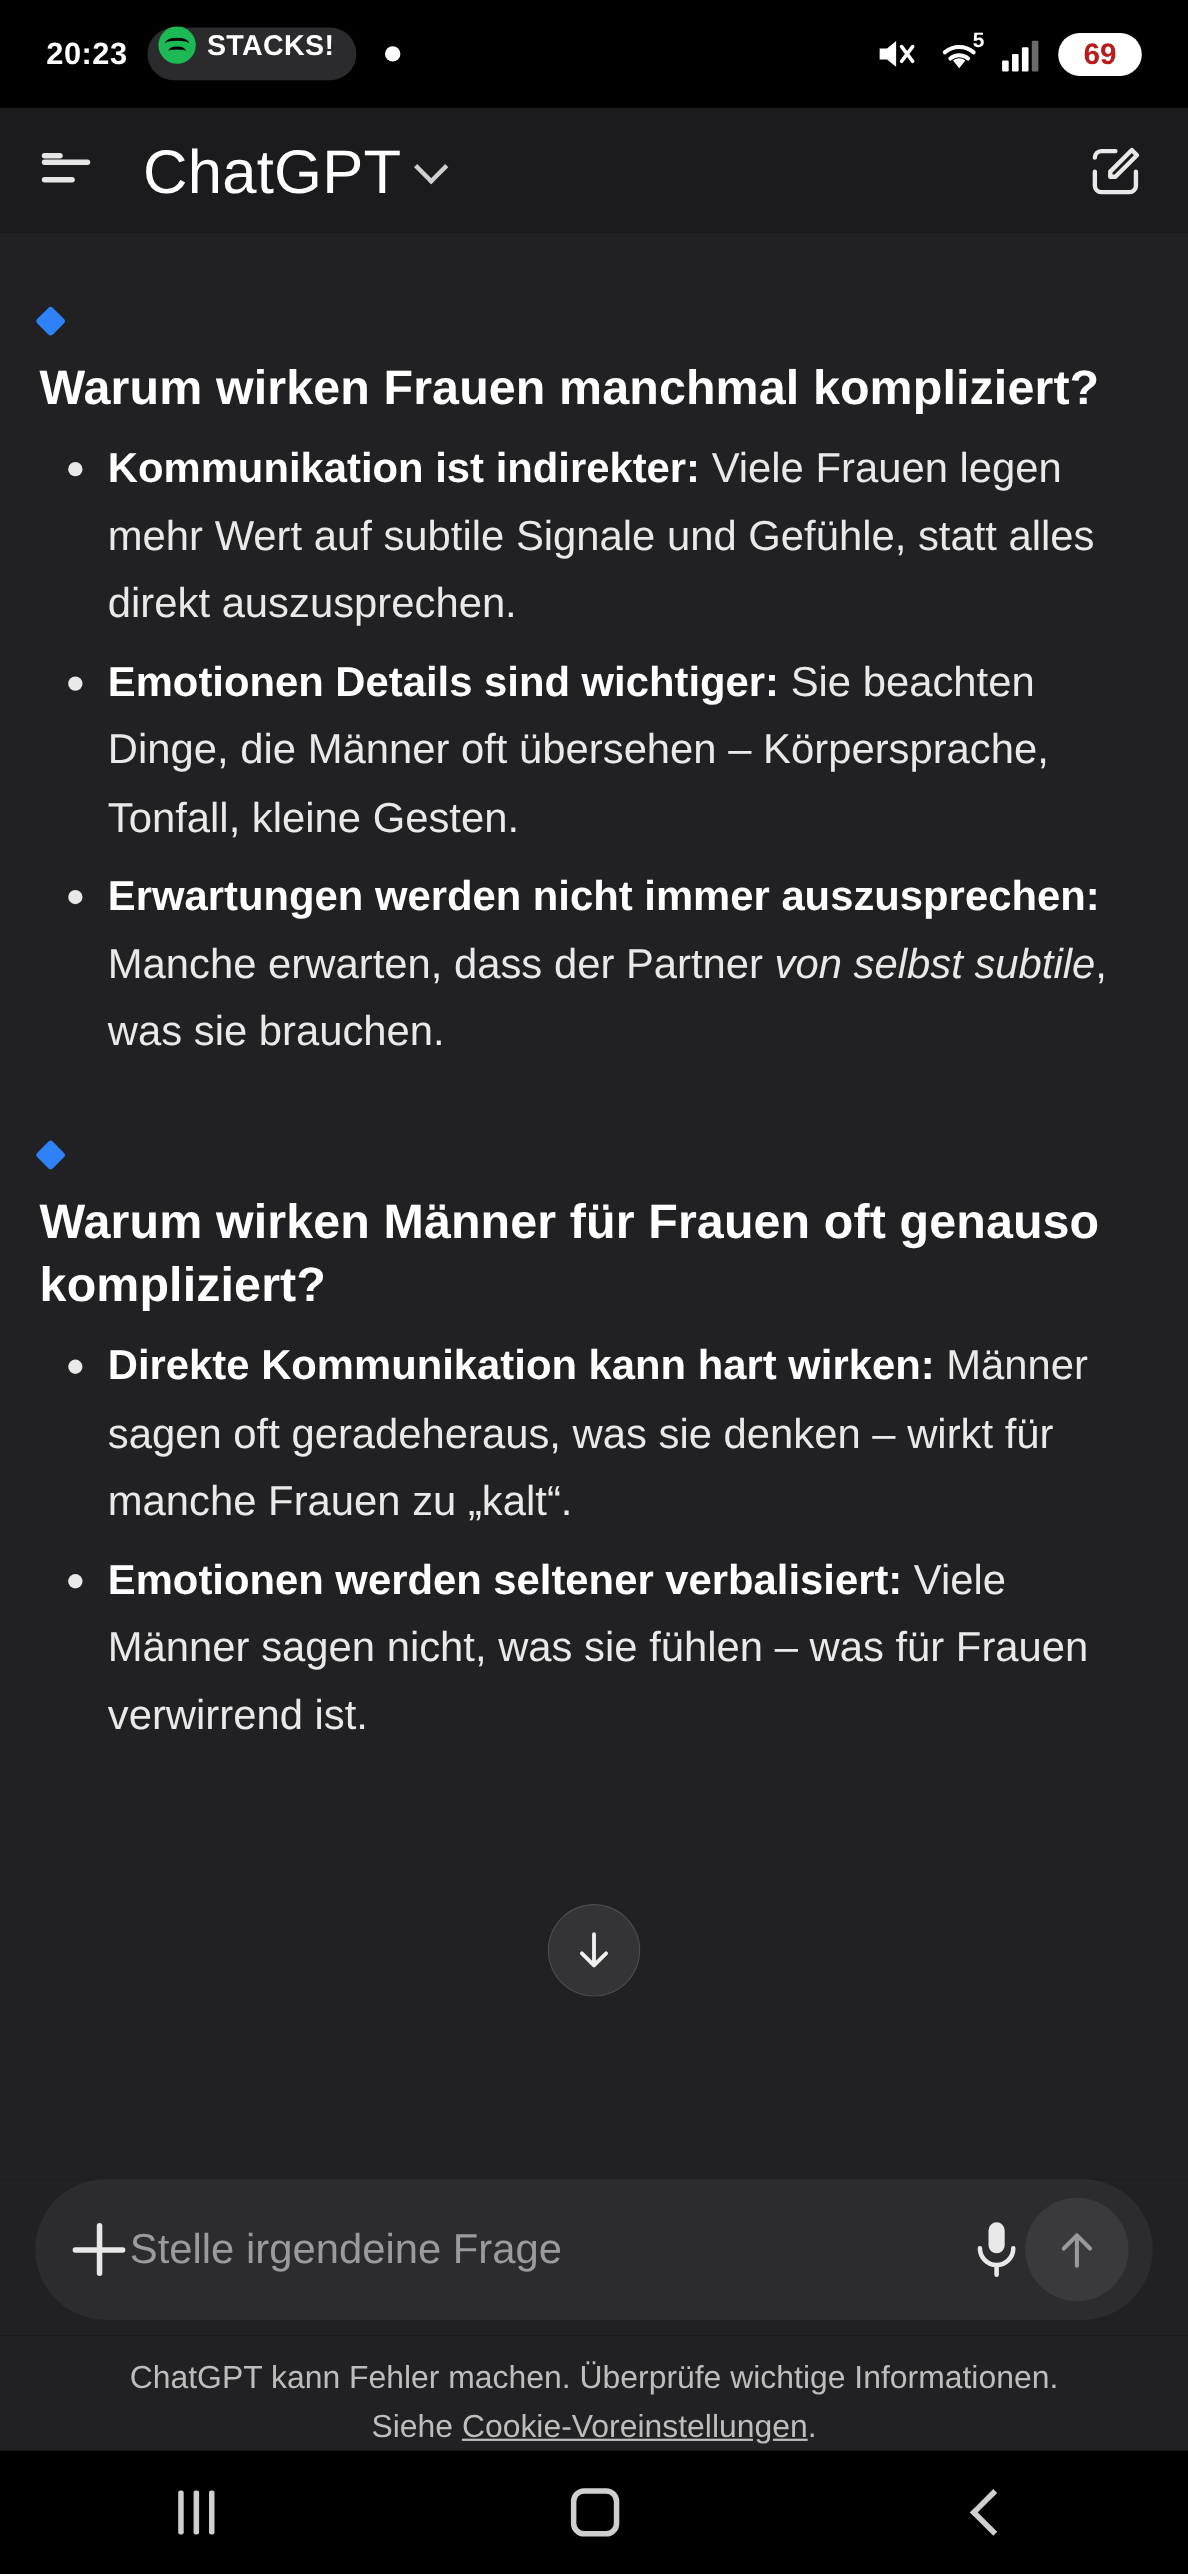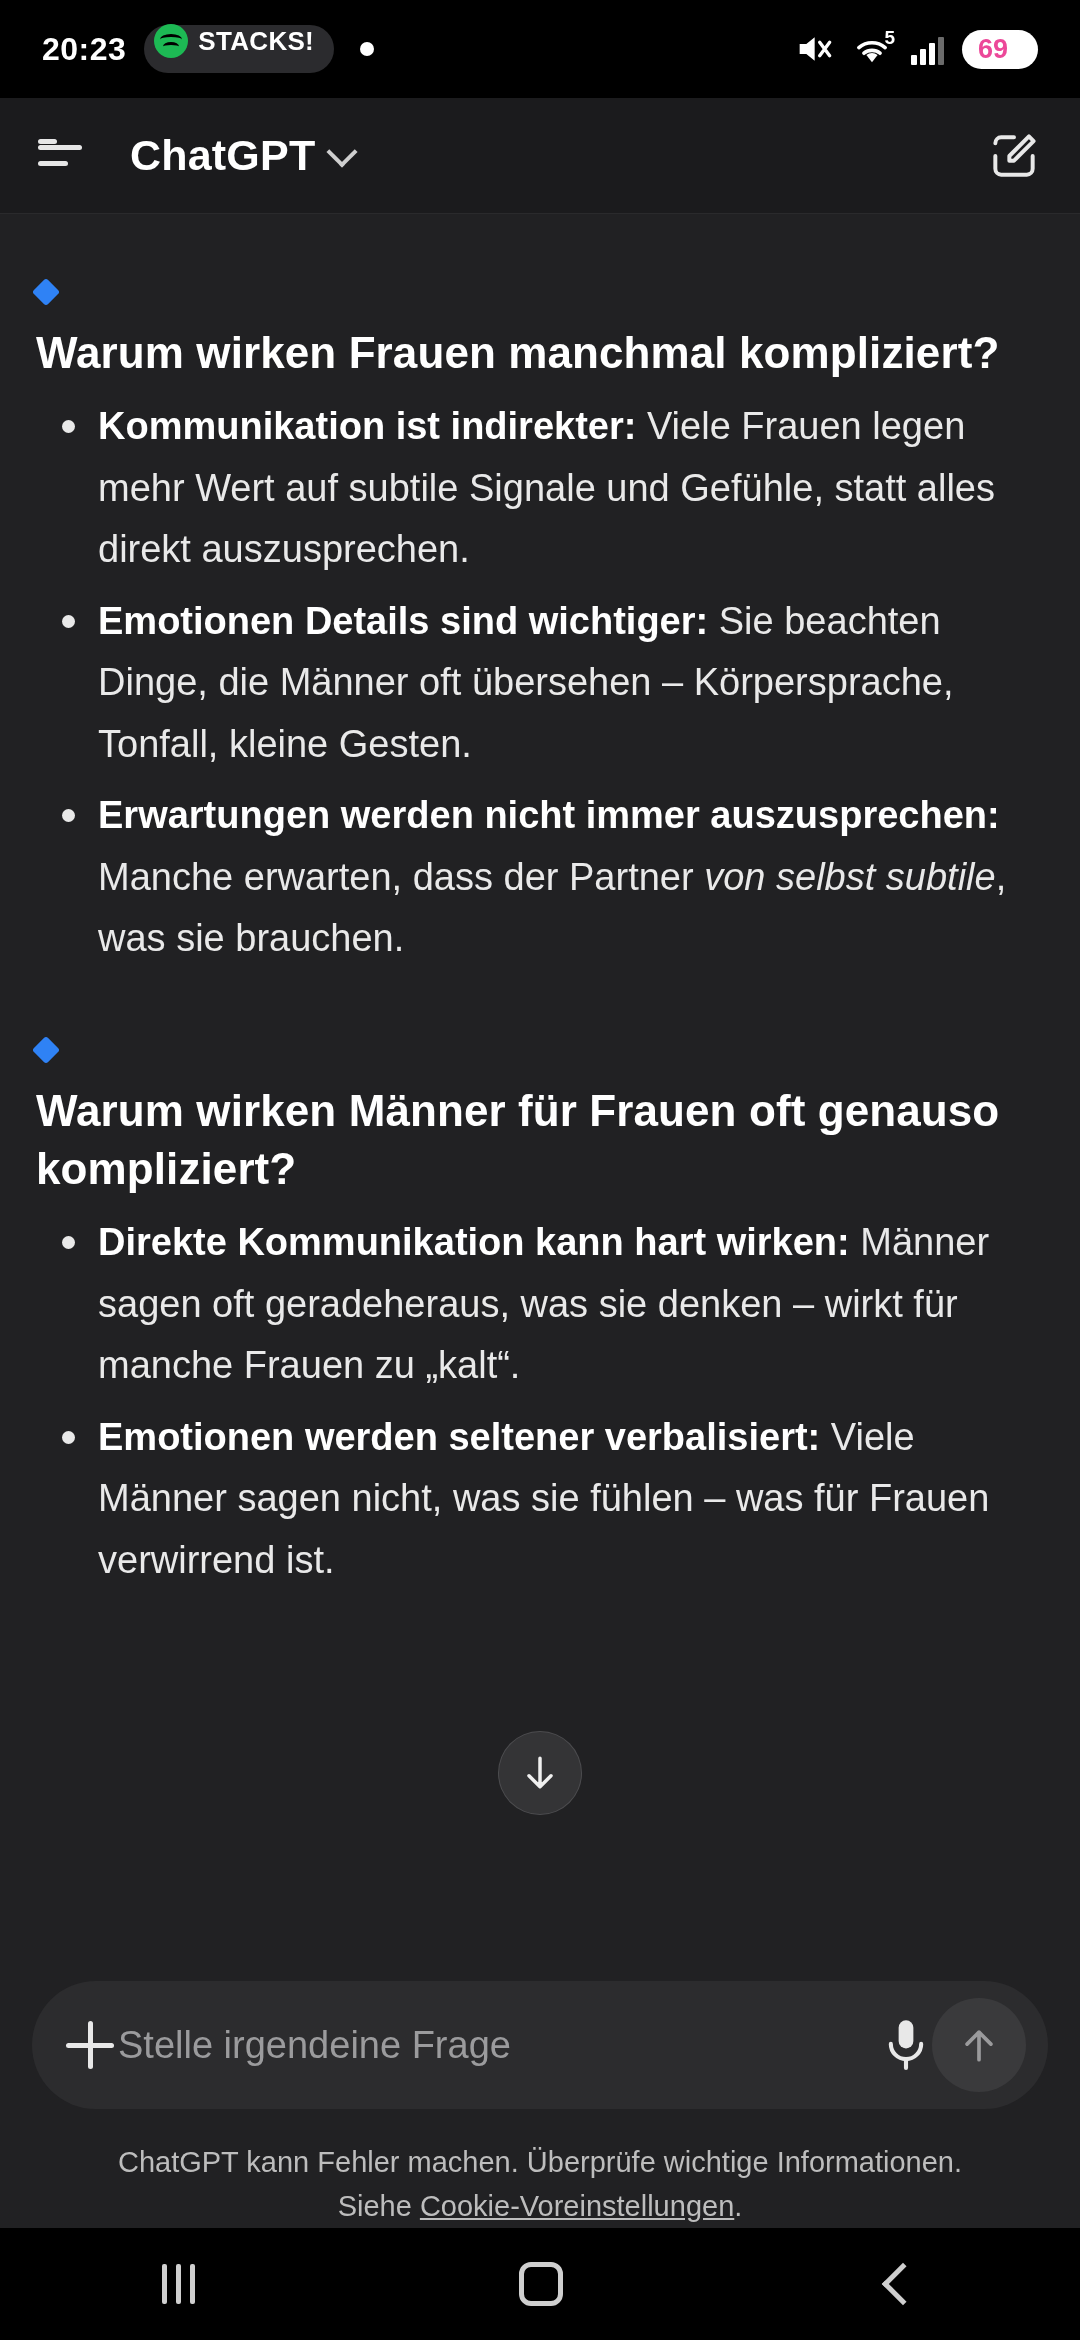--- a/index.html
+++ b/index.html
@@ -18,21 +18,21 @@
 
   
   .statusbar {
     height:98px;
     background:#000;
     display:flex; align-items:center;
     padding:0 42px;
     flex:0 0 auto;
   }
   .sb-time {
-    color:#fff; font-size:32px; font-weight:600;
+    color:#fff; font-size:28px; font-weight:600;
     letter-spacing:.5px;
     text-align:right;
   }
   .sb-pill {
     margin-left:18px;
     height:48px;
     background:#2b2b2e;
     border-radius:24px;
     display:flex; align-items:center;
     padding:0 20px 16px 10px;
@@ -68,25 +68,25 @@
     position:absolute; right:-2px; top:-2px;
     font-size:19px; color:#fff; font-weight:700;
   }
   .icon-signal { display:flex; align-items:flex-end; gap:3px; height:32px;}
   .icon-signal i { width:6px; background:#fff; display:block; border-radius:1px;}
   .icon-signal i:nth-child(1){height:10px;}
   .icon-signal i:nth-child(2){height:16px;}
   .icon-signal i:nth-child(3){height:22px;}
   .icon-signal i:nth-child(4){height:28px;background:#6b6b6b;}
   .battery {
-    background:#fff; color:#ec4899;
+    background:#fff; color:#b91c1c;
     font-size:27px; font-weight:700;
     border-radius:22px;
     padding:4px 16px;
-    min-width:76px; 
+    min-width:76px; text-align:center;
   }
 
   
   .appbar {
     height:116px;
     background:#1b1b1d;
     display:flex; align-items:center;
     padding:0 38px;
     border-bottom:1px solid #2a2a2c;
     flex:0 0 auto;
@@ -96,21 +96,21 @@
     position:absolute; left:0; height:5px; border-radius:3px; background:#e6e6e6;
   }
   .menu-btn span:nth-child(1){ top:14px; width:44px;}
   .menu-btn span:nth-child(2){ top:30px; width:30px;}
   .menu-badge {
     position:absolute; right:4px; top:8px;
     width:19px; height:19px; border-radius:50%;
     background:#0a84ff;
   }
   .title-wrap { display:flex; align-items:center; gap:16px; margin-left:26px;}
-  .app-title { color:#fff; font-size:43px; font-weight:700; letter-spacing:.2px;}
+  .app-title { color:#fff; font-size:56px; font-weight:400; letter-spacing:.2px;}
   .chev {
     width:22px; height:22px;
     border-right:4px solid #cfcfcf; border-bottom:4px solid #cfcfcf;
     transform:rotate(45deg); margin-top:-8px;
   }
   .compose-btn { margin-left:auto; width:56px; height:56px;}
 
   
   .content {
     flex:1 1 auto;

